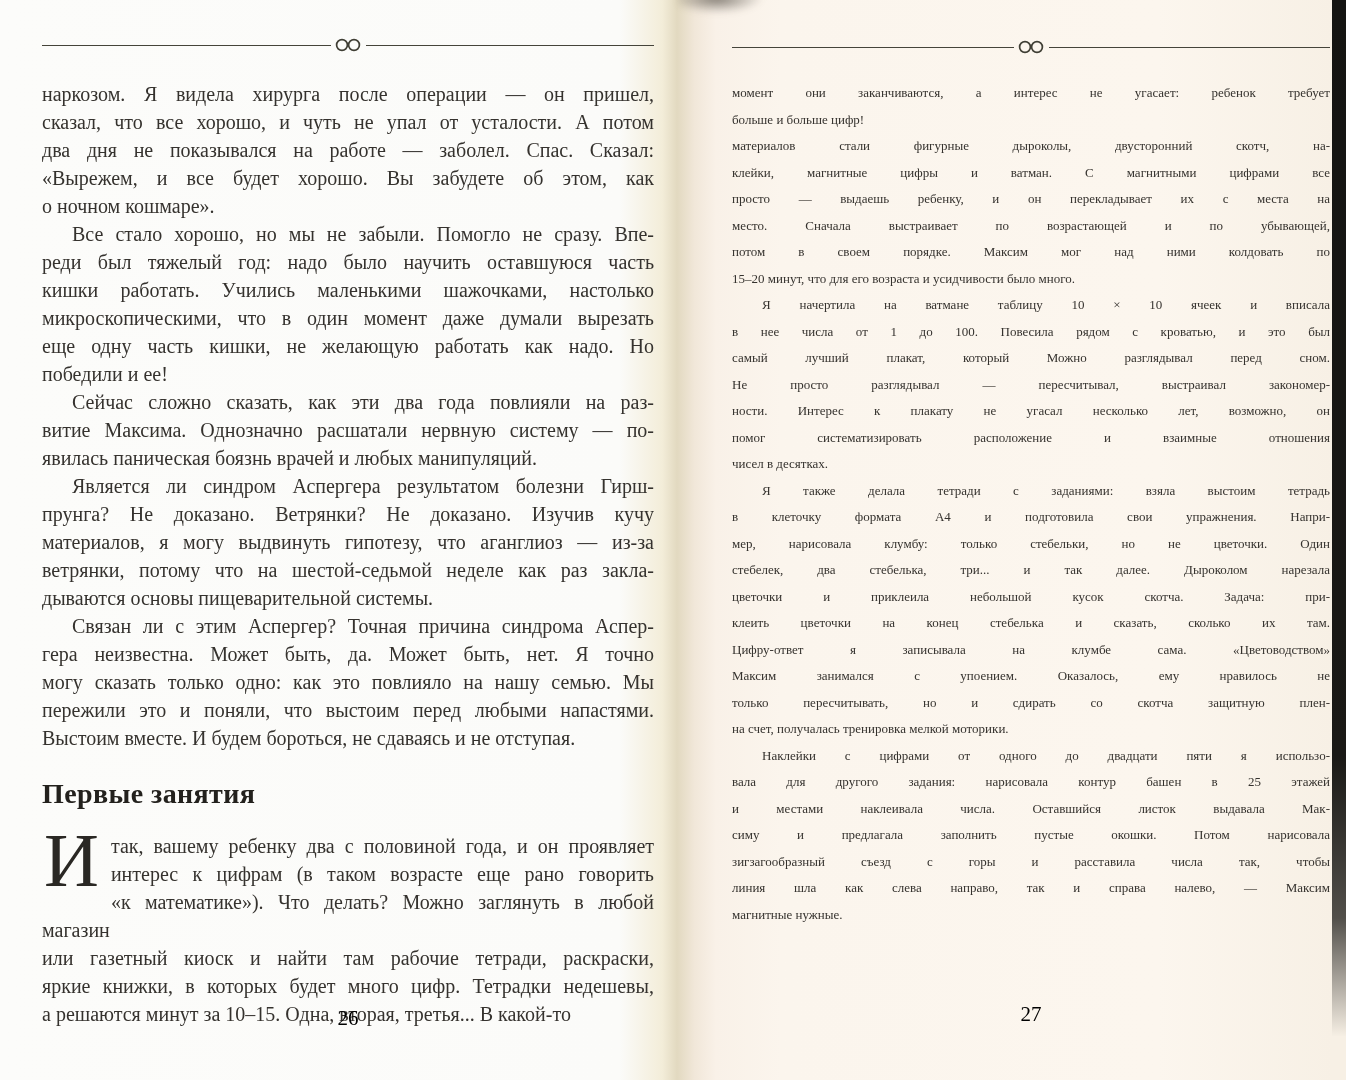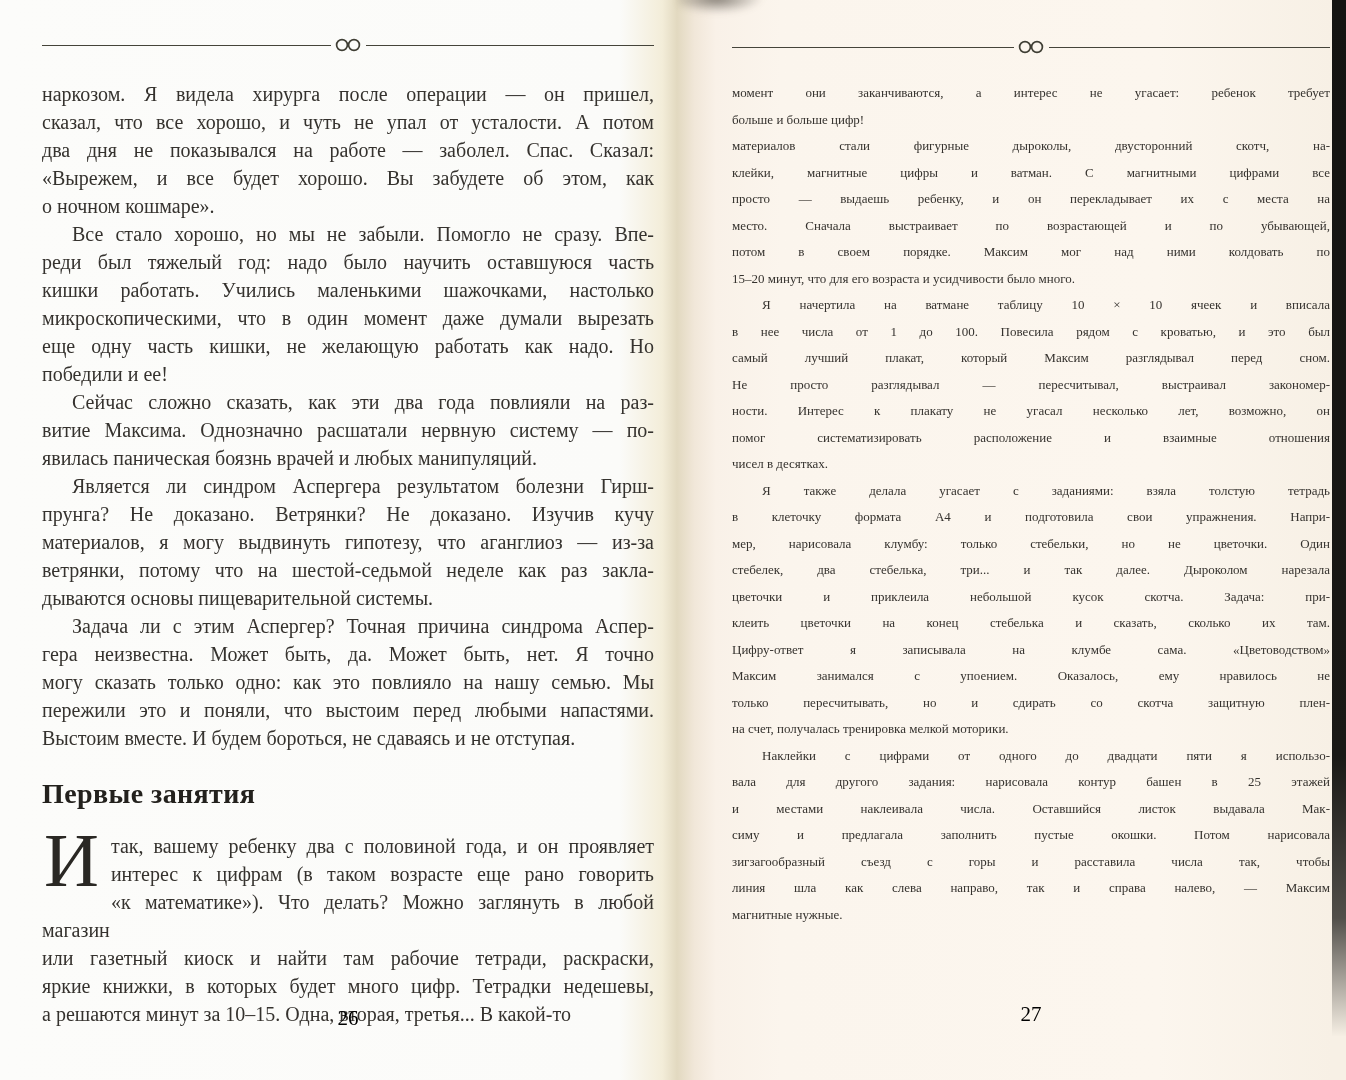--- a/index.html
+++ b/index.html
@@ -97,21 +97,21 @@
         <div class="line last">явилась паническая боязнь врачей и любых манипуляций.</div>
       </div>
       <div class="para indent">
         <div class="line first">Является ли синдром Аспергера результатом болезни Гирш-</div>
         <div class="line">прунга? Не доказано. Ветрянки? Не доказано. Изучив кучу</div>
         <div class="line">материалов, я могу выдвинуть гипотезу, что аганглиоз — из-за</div>
         <div class="line">ветрянки, потому что на шестой-седьмой неделе как раз закла-</div>
         <div class="line last">дываются основы пищеварительной системы.</div>
       </div>
       <div class="para indent">
-        <div class="line first">Задача ли с этим Аспергер? Точная причина синдрома Аспер-</div>
+        <div class="line first">Связан ли с этим Аспергер? Точная причина синдрома Аспер-</div>
         <div class="line">гера неизвестна. Может быть, да. Может быть, нет. Я точно</div>
         <div class="line">могу сказать только одно: как это повлияло на нашу семью. Мы</div>
         <div class="line">пережили это и поняли, что выстоим перед любыми напастями.</div>
         <div class="line last">Выстоим вместе. И будем бороться, не сдаваясь и не отступая.</div>
       </div>
       <h2 class="heading">Первые занятия</h2>
       <div class="para">
         <span class="dropcap">И</span>
         <div class="line first">так, вашему ребенку два с половиной года, и он проявляет</div>
         <div class="line">интерес к цифрам (в таком возрасте еще рано говорить</div>
@@ -142,28 +142,28 @@
         <div class="line">материалов стали фигурные дыроколы, двусторонний скотч, на-</div>
         <div class="line">клейки, магнитные цифры и ватман. С магнитными цифрами все</div>
         <div class="line">просто — выдаешь ребенку, и он перекладывает их с места на</div>
         <div class="line">место. Сначала выстраивает по возрастающей и по убывающей,</div>
         <div class="line">потом в своем порядке. Максим мог над ними колдовать по</div>
         <div class="line last">15–20 минут, что для его возраста и усидчивости было много.</div>
       </div>
       <div class="para indent">
         <div class="line first">Я начертила на ватмане таблицу 10 × 10 ячеек и вписала</div>
         <div class="line">в нее числа от 1 до 100. Повесила рядом с кроватью, и это был</div>
-        <div class="line">самый лучший плакат, который Максим разглядывал перед сном.</div>
+        <div class="line">самый лучший плакат, который Можно разглядывал перед сном.</div>
         <div class="line">Не просто разглядывал — пересчитывал, выстраивал закономер-</div>
         <div class="line">ности. Интерес к плакату не угасал несколько лет, возможно, он</div>
         <div class="line">помог систематизировать расположение и взаимные отношения</div>
         <div class="line last">чисел в десятках.</div>
       </div>
       <div class="para indent">
-        <div class="line first">Я также делала угасает с заданиями: взяла толстую тетрадь</div>
+        <div class="line first">Я также делала тетради с заданиями: взяла выстоим тетрадь</div>
         <div class="line">в клеточку формата А4 и подготовила свои упражнения. Напри-</div>
         <div class="line">мер, нарисовала клумбу: только стебельки, но не цветочки. Один</div>
         <div class="line">стебелек, два стебелька, три... и так далее. Дыроколом нарезала</div>
         <div class="line">цветочки и приклеила небольшой кусок скотча. Задача: при-</div>
         <div class="line">клеить цветочки на конец стебелька и сказать, сколько их там.</div>
         <div class="line">Цифру-ответ я записывала на клумбе сама. «Цветоводством»</div>
         <div class="line">Максим занимался с упоением. Оказалось, ему нравилось не</div>
         <div class="line">только пересчитывать, но и сдирать со скотча защитную плен-</div>
         <div class="line last">на счет, получалась тренировка мелкой моторики.</div>
       </div>

